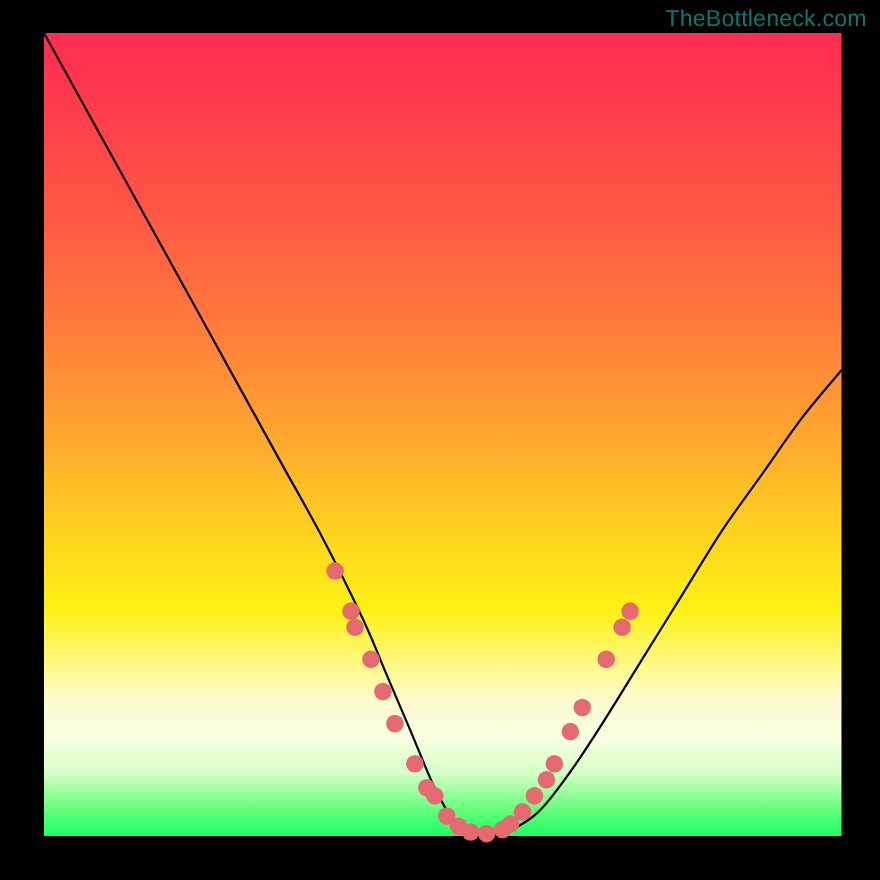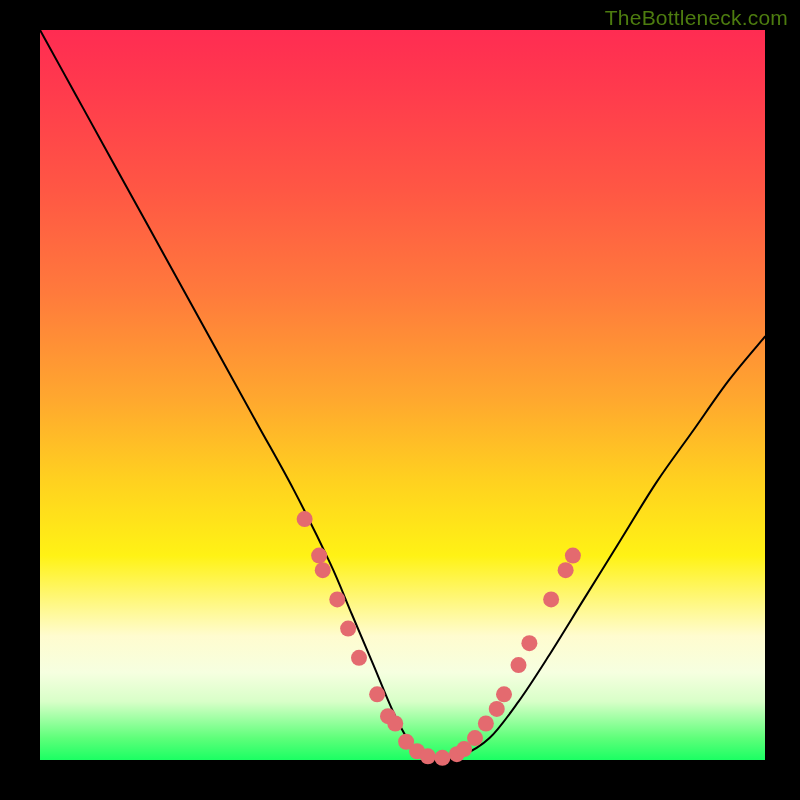--- a/index.html
+++ b/index.html
@@ -37,21 +37,21 @@
       #f6ffe0 88%,
       #d8ffc8 92%,
       #5eff7a 97%,
       #1bff63 100%
     );
   }
   .watermark {
     position: absolute;
     top: 6px;
     right: 12px;
-    color: #4d7c0f;
+    color: #0f766e;
     font-size: 21px;
     font-weight: 500;
     letter-spacing: 0.2px;
     z-index: 5;
   }
   svg.curve {
     position: absolute;
     left: 0;
     top: 0;
     width: 725px;

